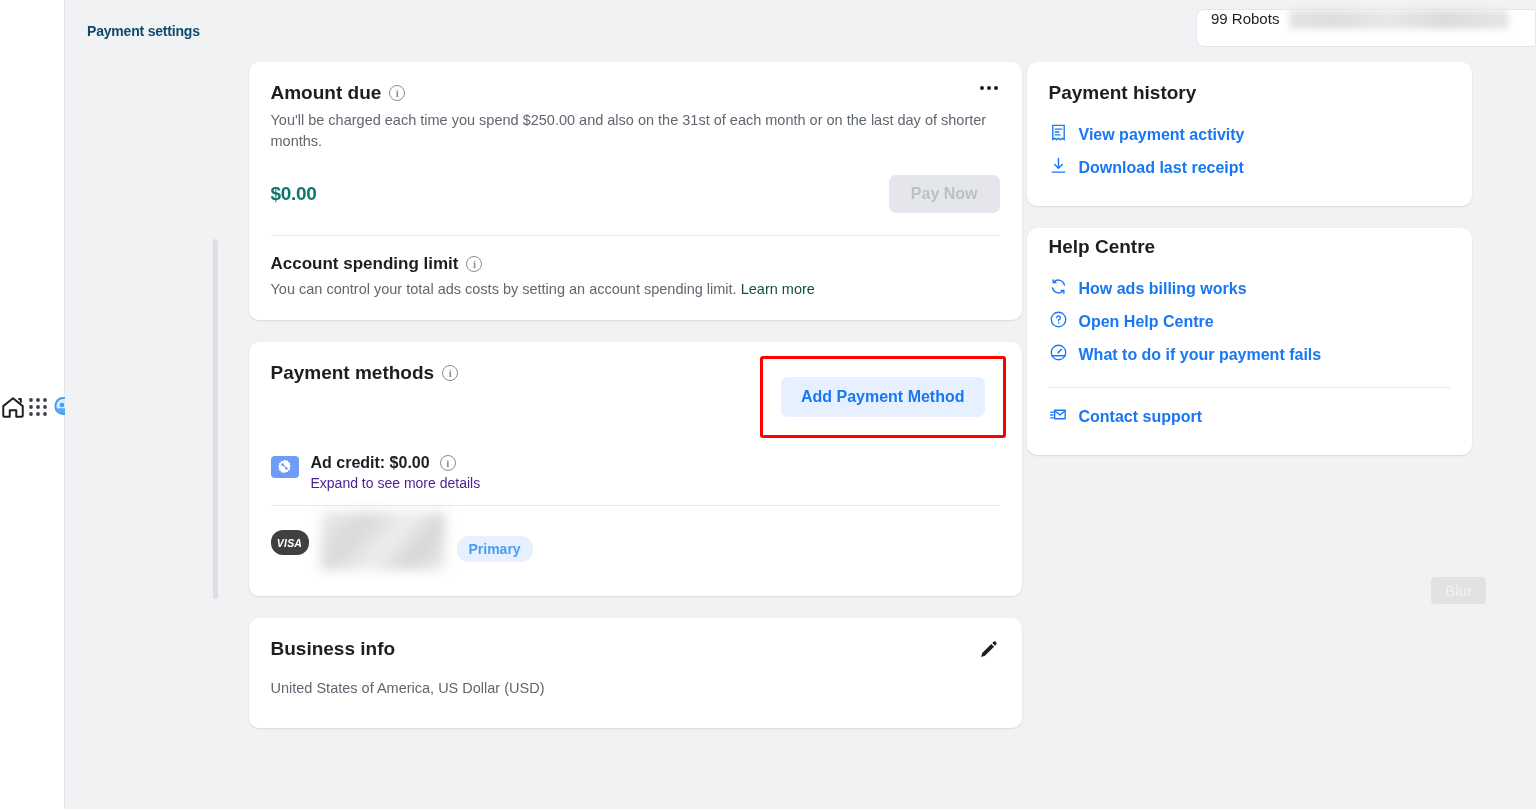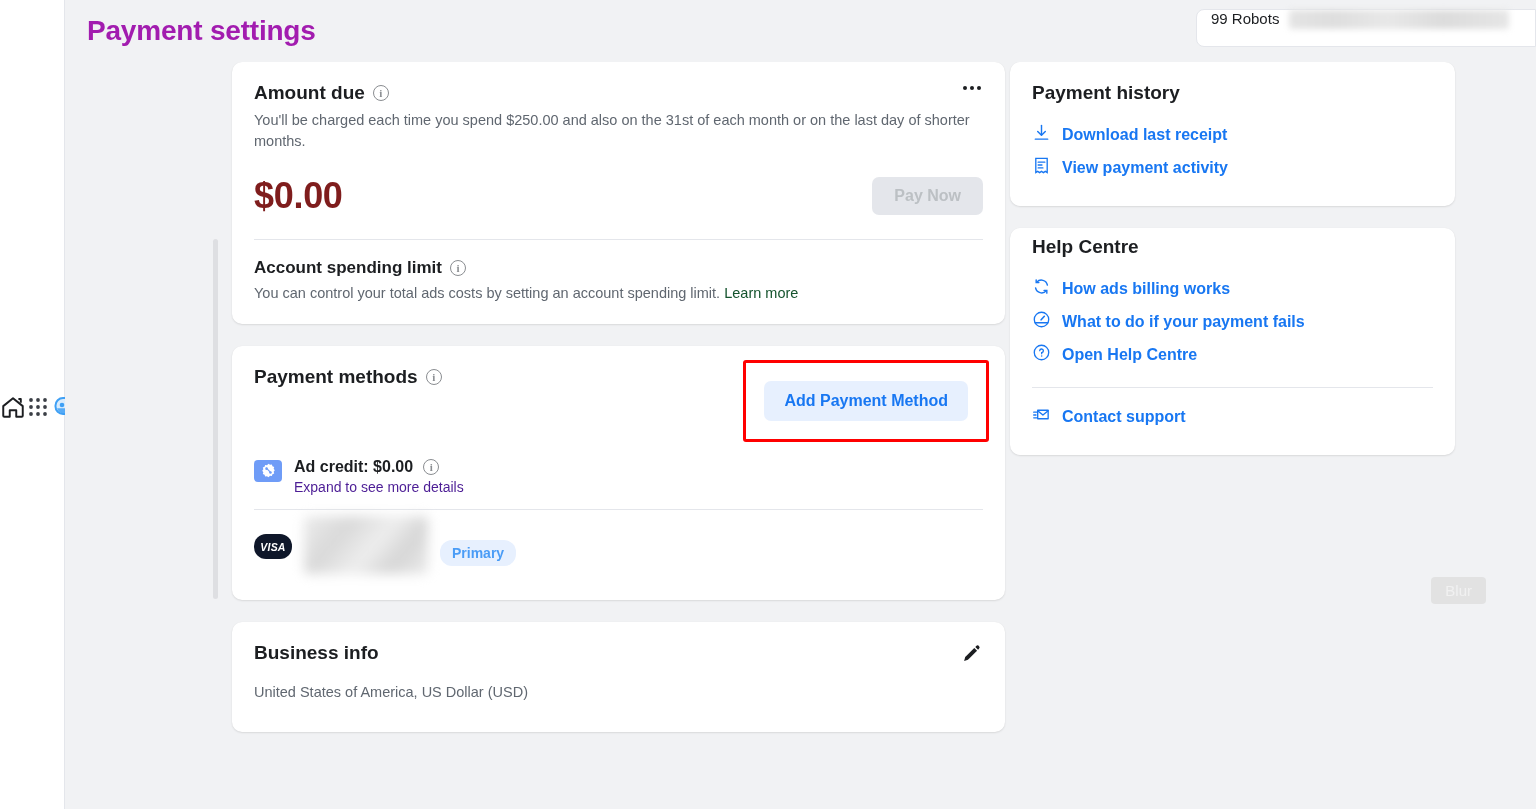--- a/index.html
+++ b/index.html
@@ -62,23 +62,23 @@
     background: #f1f2f4;
   }
   .topbar {
     height: 62px;
     display: flex; align-items: center;
     justify-content: space-between;
     padding: 0 0 0 22px;
     position: relative;
   }
   .page-title {
-    font-size: 28px;
+    font-size: 14px;
     font-weight: 700;
-    color: #a21caf;
+    color: #0c4a6e;
     letter-spacing: -0.2px;
   }
   .account-pill {
     position: absolute;
     right: 0px; top: 9px;
     height: 38px;
     min-width: 340px;
     background: #ffffff;
     border: 1px solid #e4e6eb;
     border-radius: 8px 0 0 8px;
@@ -97,20 +97,21 @@
     filter: blur(3px);
   }
 
   .content {
     position: absolute;
     top: 62px; left: 0; right: 0; bottom: 0;
     display: flex;
     gap: 5px;
     padding: 0 48px 0 0;
     overflow: hidden;
+    justify-content: center;
   }
   .col-left  { width: 940px; padding-left: 167px; }
   .col-right { width: 445px; }
 
   .card {
     background: #ffffff;
     border-radius: 10px;
     box-shadow: 0 1px 2px rgba(0,0,0,0.10), 0 0 1px rgba(0,0,0,0.06);
     padding: 20px 22px;
     margin-bottom: 22px;
@@ -143,21 +144,21 @@
     cursor: pointer; padding: 4px 2px; line-height: 0;
     display: flex; gap: 3px; align-items: center;
   }
   .dots i { width: 4px; height: 4px; border-radius: 50%; background: #1c1e21; display:block; }
 
   .amount-row {
     display: flex; align-items: center; justify-content: space-between;
     margin-top: 24px;
   }
   .amount {
-    font-size: 36px; font-weight: 700; color: #7f1d1d; letter-spacing: -0.3px;
+    font-size: 19px; font-weight: 700; color: #0f766e; letter-spacing: -0.3px;
   }
   .btn-disabled {
     background: #e4e6eb; color: #bcc0c4;
     border: none; border-radius: 7px;
     font-size: 16px; font-weight: 600;
     padding: 10px 22px;
     cursor: default;
     font-family: "Liberation Sans", sans-serif;
   }
   .hr {
@@ -186,21 +187,21 @@
   .credit-icon {
     width: 28px; height: 22px; border-radius: 4px;
     background: #6f9cf7;
     display: flex; align-items: center; justify-content: center;
     flex: 0 0 28px; margin-top: 2px;
   }
   .pm-title { font-size: 16px; font-weight: 700; color: #1c1e21; display: flex; align-items: center; gap: 10px; }
   .pm-sub { font-size: 14px; color: #4c1d95; margin-top: 3px; }
   .visa {
     width: 38px; height: 25px; border-radius: 12px;
-    background: #0f172a; color: #fff;
+    background: #404040; color: #fff;
     display: flex; align-items: center; justify-content: center;
     font-size: 10.5px; font-weight: 700; font-style: italic;
     letter-spacing: 0.2px; flex: 0 0 38px;
   }
   .card-blur {
     width: 124px; height: 58px; border-radius: 4px;
     background: linear-gradient(130deg,#ececec,#d9d9d9 30%,#eeeeee 55%,#d6d6d6 75%,#ebebeb);
     filter: blur(6px);
     margin-top: -4px;
   }
@@ -469,36 +470,36 @@
         </section>
       </div>
 
       <div class="col-right">
 
         <section class="card" style="padding:20px 22px 22px">
           <div class="card-h">Payment history</div>
           <div class="rlist">
             <a class="rlink">
               <span>
+                <svg width="19" height="19" viewBox="0 0 20 20" fill="none" stroke="#1877f2" stroke-width="1.4">
+                  <path d="M4 2.5h12v15l-2-1.3-2 1.3-2-1.3-2 1.3-2-1.3-2 1.3z"></path>
+                  <path d="M6.5 6.5h7M6.5 9.5h4M6.5 12.5h5" stroke-linecap="round"></path>
+                </svg>
+              </span>
+              <span class="rlabel">View payment activity</span>
+            </a>
+            <a class="rlink">
+              <span>
                 <svg width="19" height="19" viewBox="0 0 20 20" fill="none" stroke="#1877f2" stroke-width="1.5" stroke-linecap="round" stroke-linejoin="round">
                   <path d="M10 2.5v10"></path>
                   <path d="M6 9l4 4 4-4"></path>
                   <path d="M3.5 17h13"></path>
                 </svg>
               </span>
               <span class="rlabel">Download last receipt</span>
-            </a>
-            <a class="rlink">
-              <span>
-                <svg width="19" height="19" viewBox="0 0 20 20" fill="none" stroke="#1877f2" stroke-width="1.4">
-                  <path d="M4 2.5h12v15l-2-1.3-2 1.3-2-1.3-2 1.3-2-1.3-2 1.3z"></path>
-                  <path d="M6.5 6.5h7M6.5 9.5h4M6.5 12.5h5" stroke-linecap="round"></path>
-                </svg>
-              </span>
-              <span class="rlabel">View payment activity</span>
             </a>
           </div>
         </section>
 
         <section class="card" style="padding:8px 22px 22px">
           <div class="card-h">Help Centre</div>
           <div class="rlist">
             <a class="rlink">
               <span>
                 <svg width="19" height="19" viewBox="0 0 20 20" fill="none" stroke="#1877f2" stroke-width="1.5" stroke-linecap="round">
@@ -506,35 +507,35 @@
                   <path d="M3.8 11.5a6.4 6.4 0 0 0 11.2 2.9"></path>
                   <path d="M4.4 3v2.9h2.9M15.6 17v-2.9h-2.9"></path>
                 </svg>
               </span>
               <span class="rlabel">How ads billing works</span>
             </a>
             <a class="rlink">
               <span>
                 <svg width="19" height="19" viewBox="0 0 20 20" fill="none" stroke="#1877f2" stroke-width="1.4">
                   <circle cx="10" cy="10" r="7.6"></circle>
+                  <path d="M8.1 8.1a1.95 1.95 0 1 1 2.1 2.1v1.2" stroke-linecap="round"></path>
+                  <circle cx="10.2" cy="13.6" r=".8" fill="#1877f2" stroke="none"></circle>
+                </svg>
+              </span>
+              <span class="rlabel">Open Help Centre</span>
+            </a>
+            <a class="rlink">
+              <span>
+                <svg width="19" height="19" viewBox="0 0 20 20" fill="none" stroke="#1877f2" stroke-width="1.4">
+                  <circle cx="10" cy="10" r="7.6"></circle>
                   <path d="M13 6.6 9.6 10.3" stroke-linecap="round" stroke-width="1.7"></path>
                   <path d="M3.5 13.4h13" stroke-linecap="round"></path>
                 </svg>
               </span>
               <span class="rlabel">What to do if your payment fails</span>
-            </a>
-            <a class="rlink">
-              <span>
-                <svg width="19" height="19" viewBox="0 0 20 20" fill="none" stroke="#1877f2" stroke-width="1.4">
-                  <circle cx="10" cy="10" r="7.6"></circle>
-                  <path d="M8.1 8.1a1.95 1.95 0 1 1 2.1 2.1v1.2" stroke-linecap="round"></path>
-                  <circle cx="10.2" cy="13.6" r=".8" fill="#1877f2" stroke="none"></circle>
-                </svg>
-              </span>
-              <span class="rlabel">Open Help Centre</span>
             </a>
           </div>
 
           <div class="hr" style="margin:16px 0 12px 0"></div>
 
           <a class="rlink">
             <span>
               <svg width="19" height="19" viewBox="0 0 20 20" fill="none" stroke="#1877f2" stroke-width="1.4" stroke-linecap="round" stroke-linejoin="round">
                 <path d="M6 5.5h11v9H6z"></path>
                 <path d="M6 6l5.5 4.6L17 6"></path>

